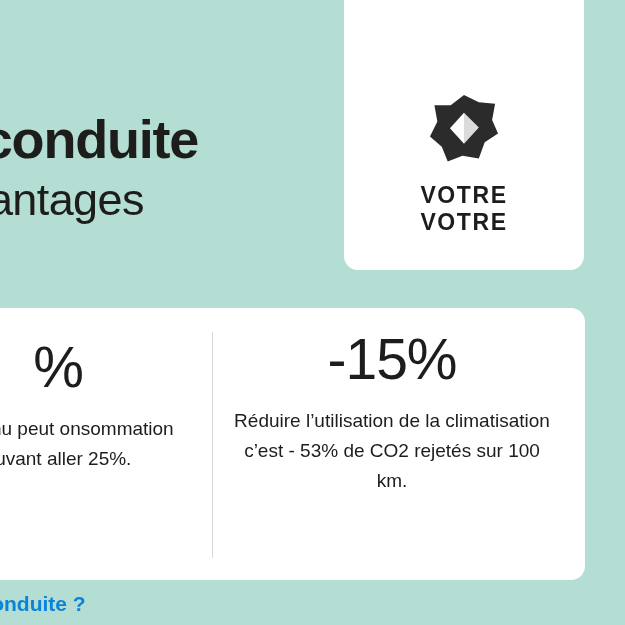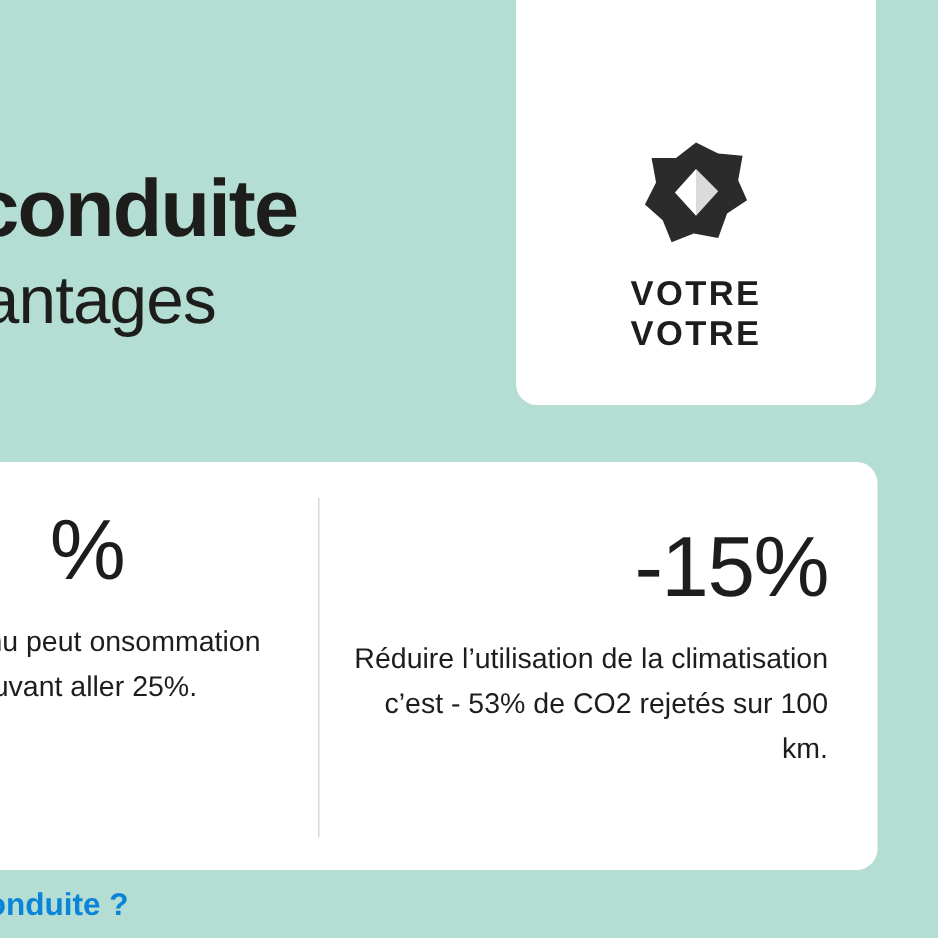--- a/index.html
+++ b/index.html
@@ -105,23 +105,22 @@
     box-sizing: border-box;
     text-align: center;
   }
   .stat-left {
     left: -80px;
     top: 334px;
     width: 276px;
   }
   .stat-right {
     left: 232px;
-    top: 345px;
+    top: 326px;
     width: 320px;
-    text-align: right;
   }
   .stat-value {
     font-size: 57px;
     line-height: 66px;
     font-weight: 400;
     color: #1d1d1b;
     letter-spacing: -1px;
     white-space: nowrap;
   }
   .stat-desc {

